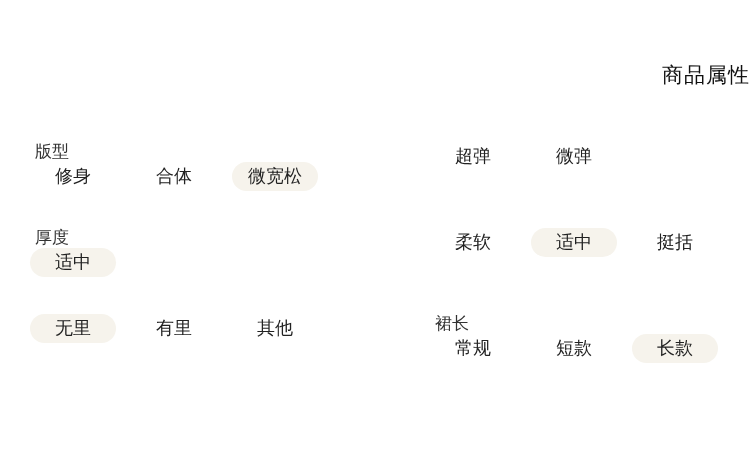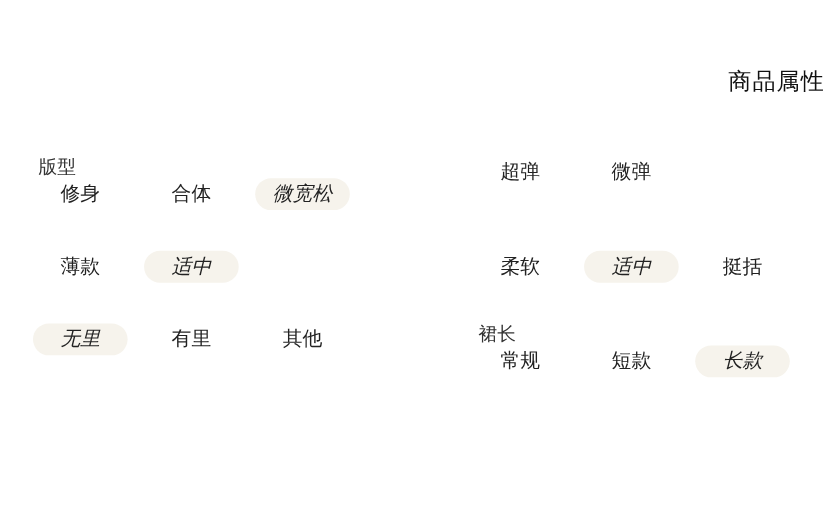--- a/index.html
+++ b/index.html
@@ -52,21 +52,20 @@
     line-height: 29px;
     color: #222222;
     display: flex;
     align-items: center;
     justify-content: center;
     cursor: pointer;
     white-space: nowrap;
   }
   .opt.selected {
     background: var(--pill-bg, #f6f3ec);
-    font-style: italic;
   }
 </style>
 </head>
 <body>
 
 <div class="page">
 
   <h1 class="page-title">商品属性</h1>
 
   <div class="groups">
@@ -81,22 +80,22 @@
     </section>
 
     <section class="group">
       <div class="options">
         <button class="opt">超弹</button>
         <button class="opt">微弹</button>
       </div>
     </section>
 
     <section class="group">
+      <div class="group-label">厚度</div>
       <div class="options">
-        <button class="opt">薄款</button>
         <button class="opt selected">适中</button>
       </div>
     </section>
 
     <section class="group">
       <div class="options">
         <button class="opt">柔软</button>
         <button class="opt selected">适中</button>
         <button class="opt">挺括</button>
       </div>

